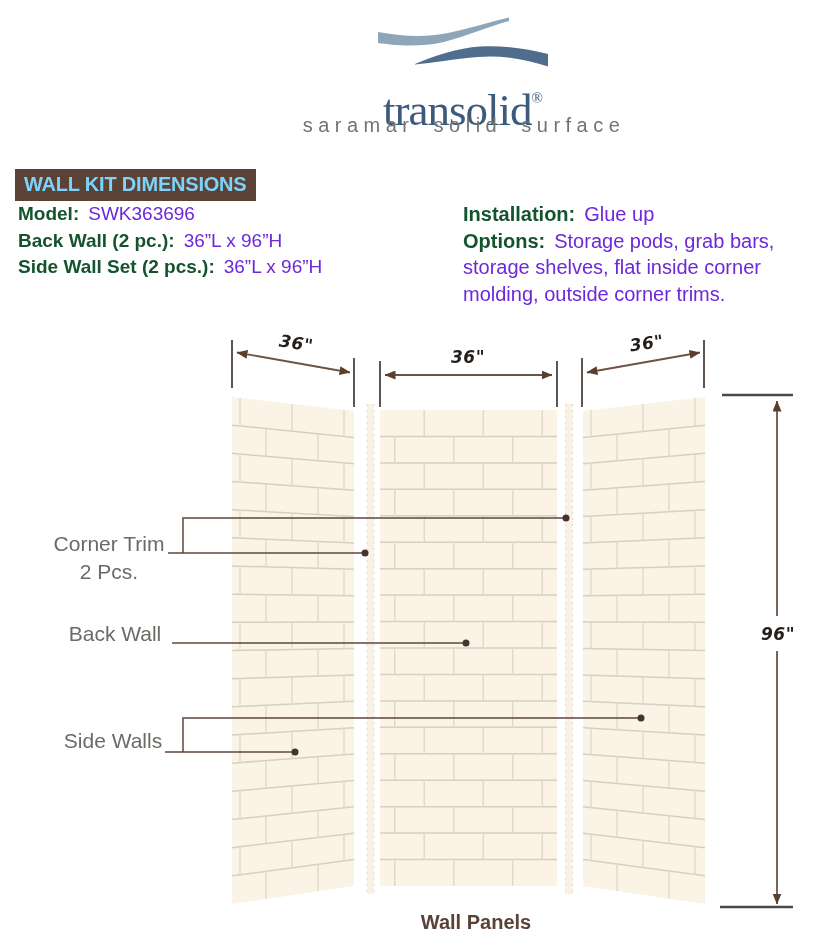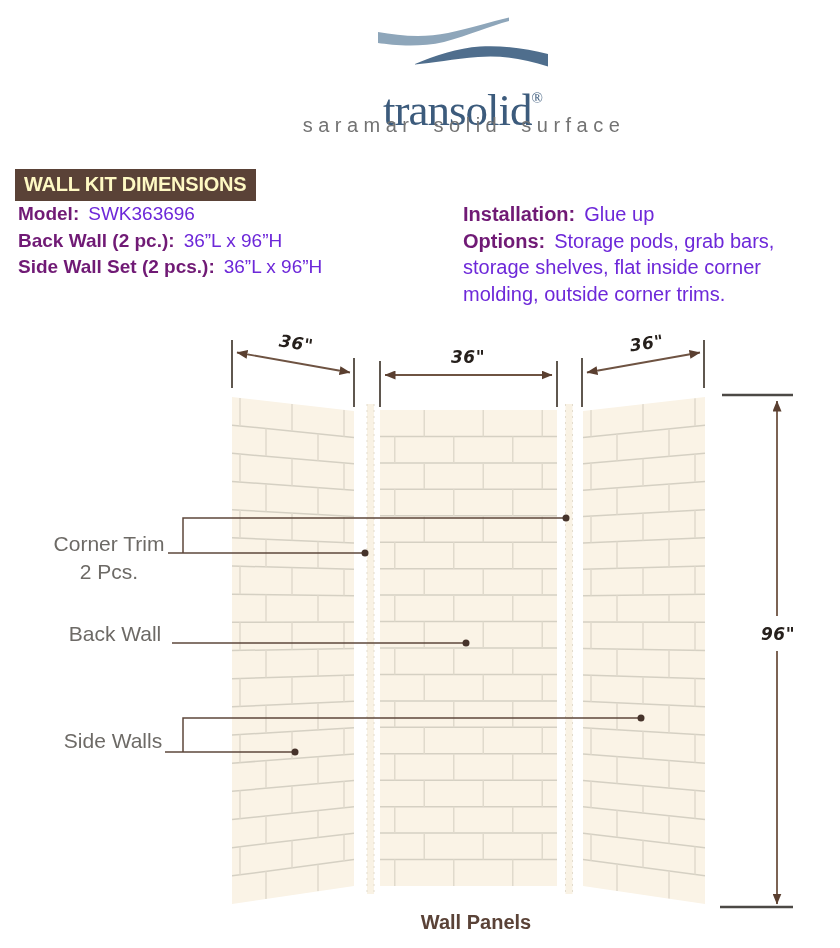--- a/index.html
+++ b/index.html
@@ -9,28 +9,28 @@
   
   .logo-waves{position:absolute;left:372px;top:12px;width:192px;height:62px;}
   .brand{position:absolute;left:348px;top:64px;width:230px;text-align:center;
          font-family:"Liberation Serif",serif;font-size:45px;line-height:68px;
          color:#3c5b7c;letter-spacing:-1px;}
   .brand .reg{font-size:15px;vertical-align:22px;letter-spacing:0;}
   .tagline{position:absolute;left:280px;top:114px;width:368px;text-align:center;
            font-size:20px;letter-spacing:5.5px;word-spacing:8px;color:#737373;}
 
   
-  .bar{position:absolute;left:15px;top:169px;background:#5a4237;color:#fef9c3;
+  .bar{position:absolute;left:15px;top:169px;background:#5a4237;color:#7dd3fc;
        font-weight:700;font-size:20px;letter-spacing:-0.2px;padding:4px 9px 5px;}
 
   
   .specs-left{position:absolute;left:18px;top:201px;font-size:19px;line-height:26.5px;white-space:nowrap;}
   .specs-right{position:absolute;left:463px;top:201px;width:374px;font-size:20px;line-height:26.5px;}
   .spec-row{margin:0;}
-  .spec-label{color:#701a75;font-weight:700;}
+  .spec-label{color:#14532d;font-weight:700;}
   .spec-value{color:#6d28d9;margin-left:9px;}
 
   
   .diagram{position:absolute;left:0;top:330px;width:840px;height:618px;}
   .ext{stroke:#5f574f;stroke-width:2;}
   .tick{stroke:#4c4945;stroke-width:2.5;}
   .dim{stroke:#6e5342;stroke-width:1.8;fill:none;}
   .leader{stroke:#5d473b;stroke-width:1.5;fill:none;}
   .dot{fill:#46332b;}
   .trim-strip{fill:#f9f2e4;}

